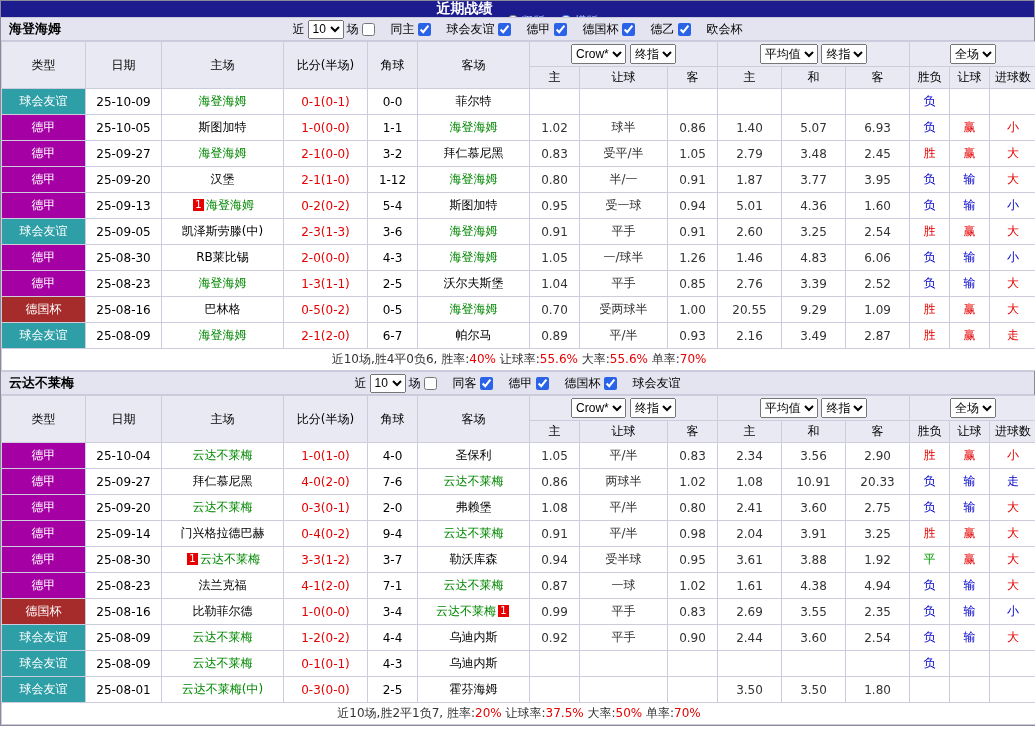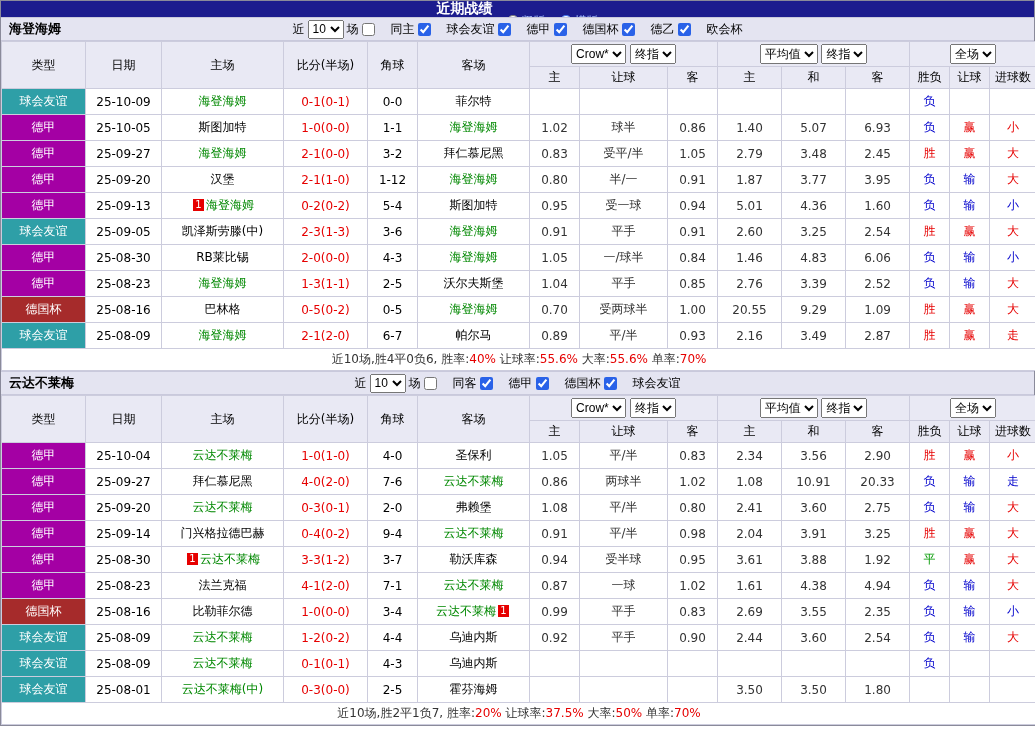--- a/index.html
+++ b/index.html
@@ -231,21 +231,21 @@
             </tr>
             <tr>
               <td class="type-cell" style="background:#a400a4"><span>德甲</span></td>
               <td>25-08-30</td>
               <td class="team-cell"><span class="tname">RB莱比锡</span></td>
               <td class="score-cell">2-0(0-0)</td>
               <td>4-3</td>
               <td class="team-cell team-tracked"><span class="tname">海登海姆</span></td>
               <td class="odds-cell">1.05</td>
               <td class="odds-cell">一/球半</td>
-              <td class="odds-cell">0.84</td>
+              <td class="odds-cell">1.26</td>
               <td class="odds-cell">1.46</td>
               <td class="odds-cell">4.83</td>
               <td class="odds-cell">6.06</td>
               <td><span class="c-blue">负</span></td>
               <td><span class="c-blue">输</span></td>
               <td><span class="c-blue">小</span></td>
             </tr>
             <tr>
               <td class="type-cell" style="background:#a400a4"><span>德甲</span></td>
               <td>25-08-23</td>

